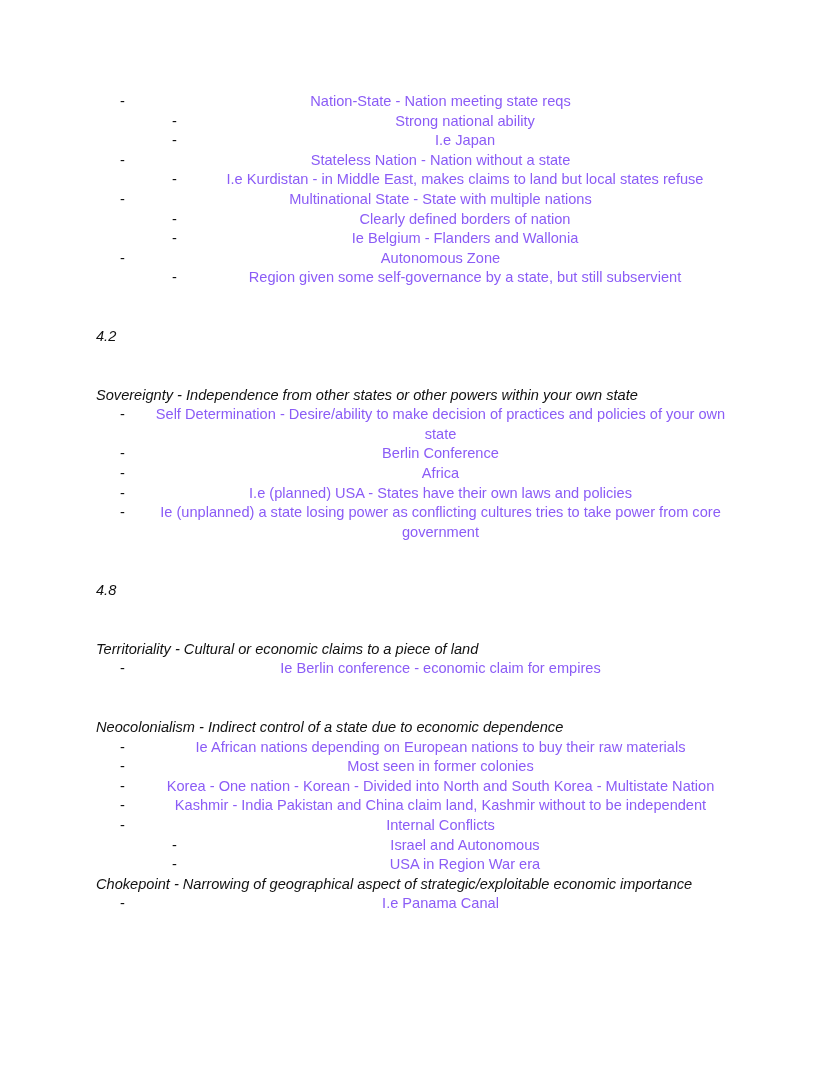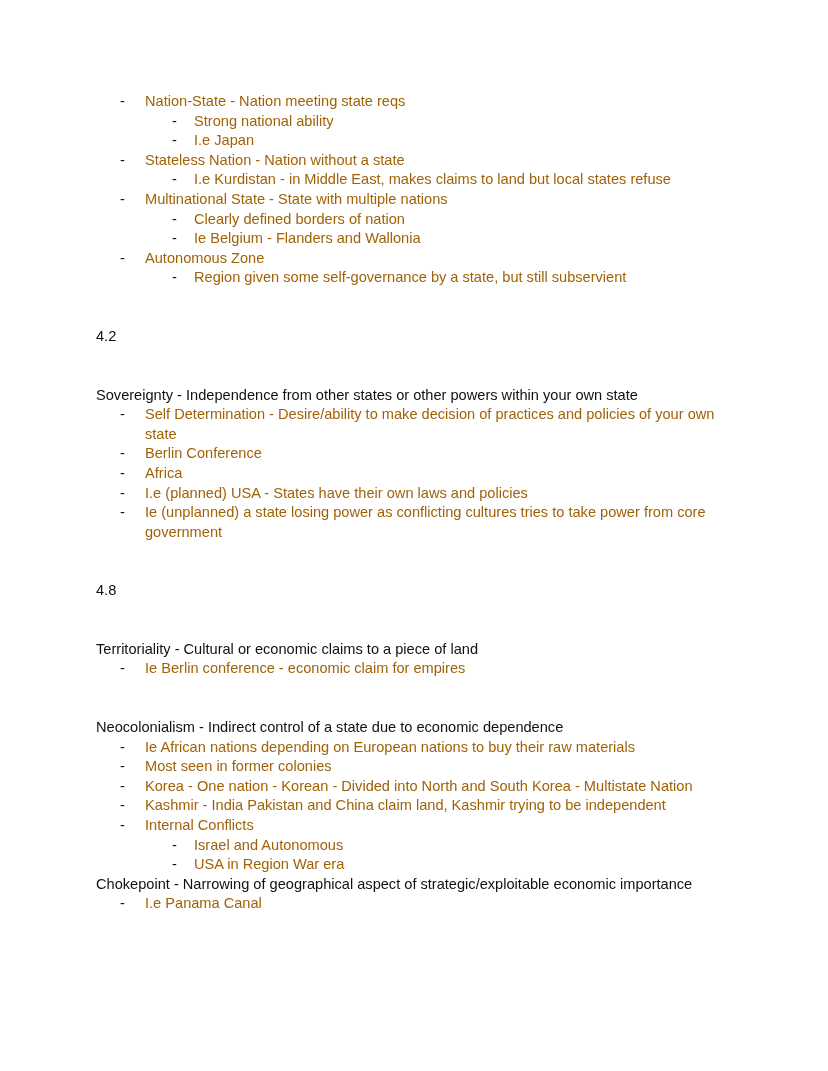--- a/index.html
+++ b/index.html
@@ -38,35 +38,37 @@
     font-size: 14.6px;
     line-height: 19.6px;
     color: #111111;
     white-space: normal;
   }
 
   
   .para {
     margin: 0;
     padding: 0;
+    font-style: italic;
   }
 
   
   .bullet {
     display: grid;
     grid-template-columns: auto 1fr;
     margin: 0;
     padding: 0;
   }
   .dash {
     user-select: none;
     color: #111111;
   }
   .btext {
-    color: #a16207;
+    color: #8b5cf6;
+    text-align: center;
   }
 
   
   .lvl1 {
     margin-left: 24px;
   }
   .lvl1 > .dash {
     width: 25px;
   }
 
@@ -199,21 +201,21 @@
       </div>
     </div>
 
     <div>
       <div class="bullet line lvl1">
         <span class="dash">-</span>
         <span class="btext">Korea - One nation - Korean - Divided into North and South Korea - Multistate Nation</span>
       </div>
       <div class="bullet line lvl1">
         <span class="dash">-</span>
-        <span class="btext">Kashmir - India Pakistan and China claim land, Kashmir trying to be independent</span>
+        <span class="btext">Kashmir - India Pakistan and China claim land, Kashmir without to be independent</span>
       </div>
       <div class="bullet line lvl1">
         <span class="dash">-</span>
         <span class="btext">Internal Conflicts</span>
       </div>
       <div class="bullet line lvl2">
         <span class="dash">-</span>
         <span class="btext">Israel and Autonomous</span>
       </div>
       <div class="bullet line lvl2">

